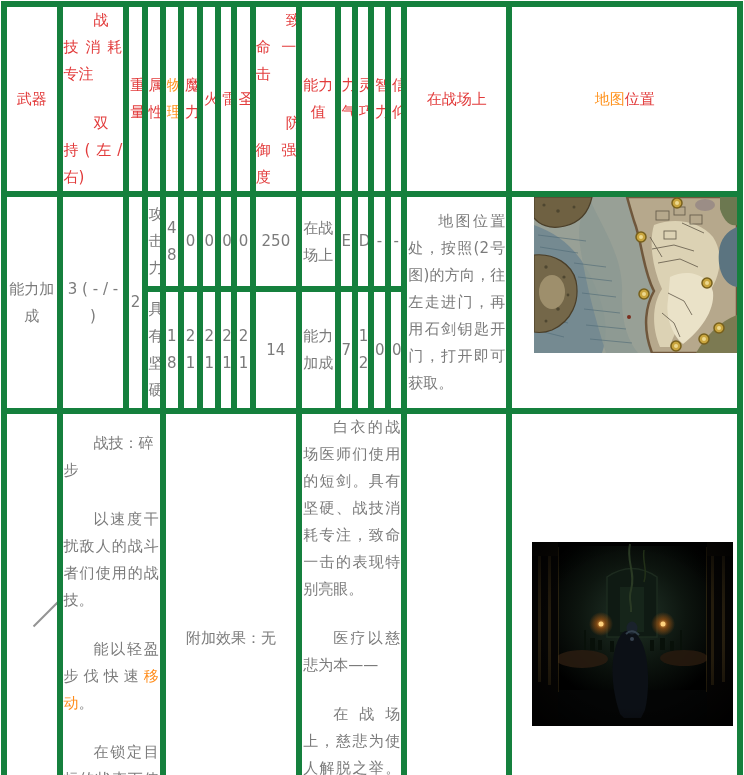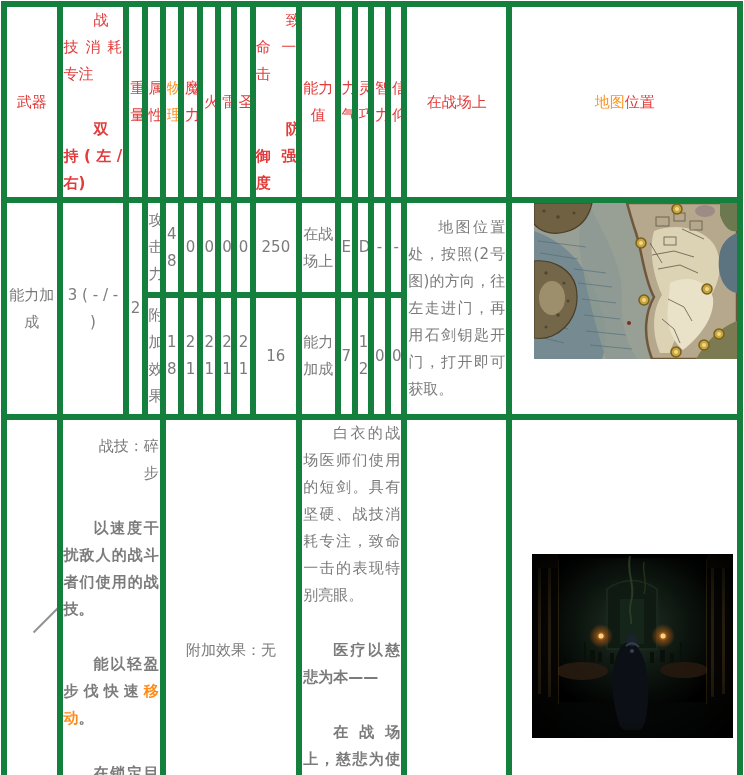--- a/index.html
+++ b/index.html
@@ -12,22 +12,22 @@
         text-align:center;overflow:hidden;word-break:break-all;}
   th{color:#e23b3b;}
   .orange{color:#ff9420;}
   tr.hdr{height:139px;}
   tr.r1a{height:95px;}
   tr.r1b{height:122px;}
   tr.r2{height:409px;}
   tr.r2 td{border-top:2px solid #1f1f1f;}
   .tleft{text-align:left;}
   .para{margin:0;text-indent:2em;text-align:justify;}
-  .para + .para{margin-top:28px;font-weight:bold;}
-  .pcenter{text-align:right;}
+  .para + .para{margin-top:22px;}
+  .pcenter{text-align:left;}
   .th-crit{font-size:15px;padding:0;}
   .body-cell{padding:0 1px;vertical-align:middle;}
   .obtain-cell{padding:0 1px;}
   .map-cell{vertical-align:top;text-align:right;padding:0;}
   .shot-cell{vertical-align:middle;text-align:right;padding:0 4px 0 0;}
   .map-img{width:203px;height:156px;display:inline-block;font-size:0;line-height:0;}
   .shot-img{width:201px;height:184px;display:inline-block;font-size:0;line-height:0;}
   .slash-cell{position:relative;padding:0;}
   .slash{position:absolute;left:21px;top:198px;width:38px;height:0;
          border-top:2px solid #949494;transform:rotate(-45deg);}
@@ -184,27 +184,27 @@
                   <circle r="2" fill="#edd88e"></circle>
                 </g>
           </g>
           <circle cx="95" cy="120" r="2" fill="#7a2e1e"></circle>
         </svg>
       </div>
     </td>
   </tr>
 
   <tr class="r1b">
-    <td>附加效果</td>
+    <td>具有坚硬</td>
     <td>18</td>
     <td>21</td>
     <td>21</td>
     <td>21</td>
     <td>21</td>
-    <td>16</td>
+    <td>14</td>
     <td>能力加成</td>
     <td>7</td>
     <td>12</td>
     <td>0</td>
     <td>0</td>
   </tr>
 
   <tr class="r2">
     <td class="slash-cell">
       <div class="slash"></div>

